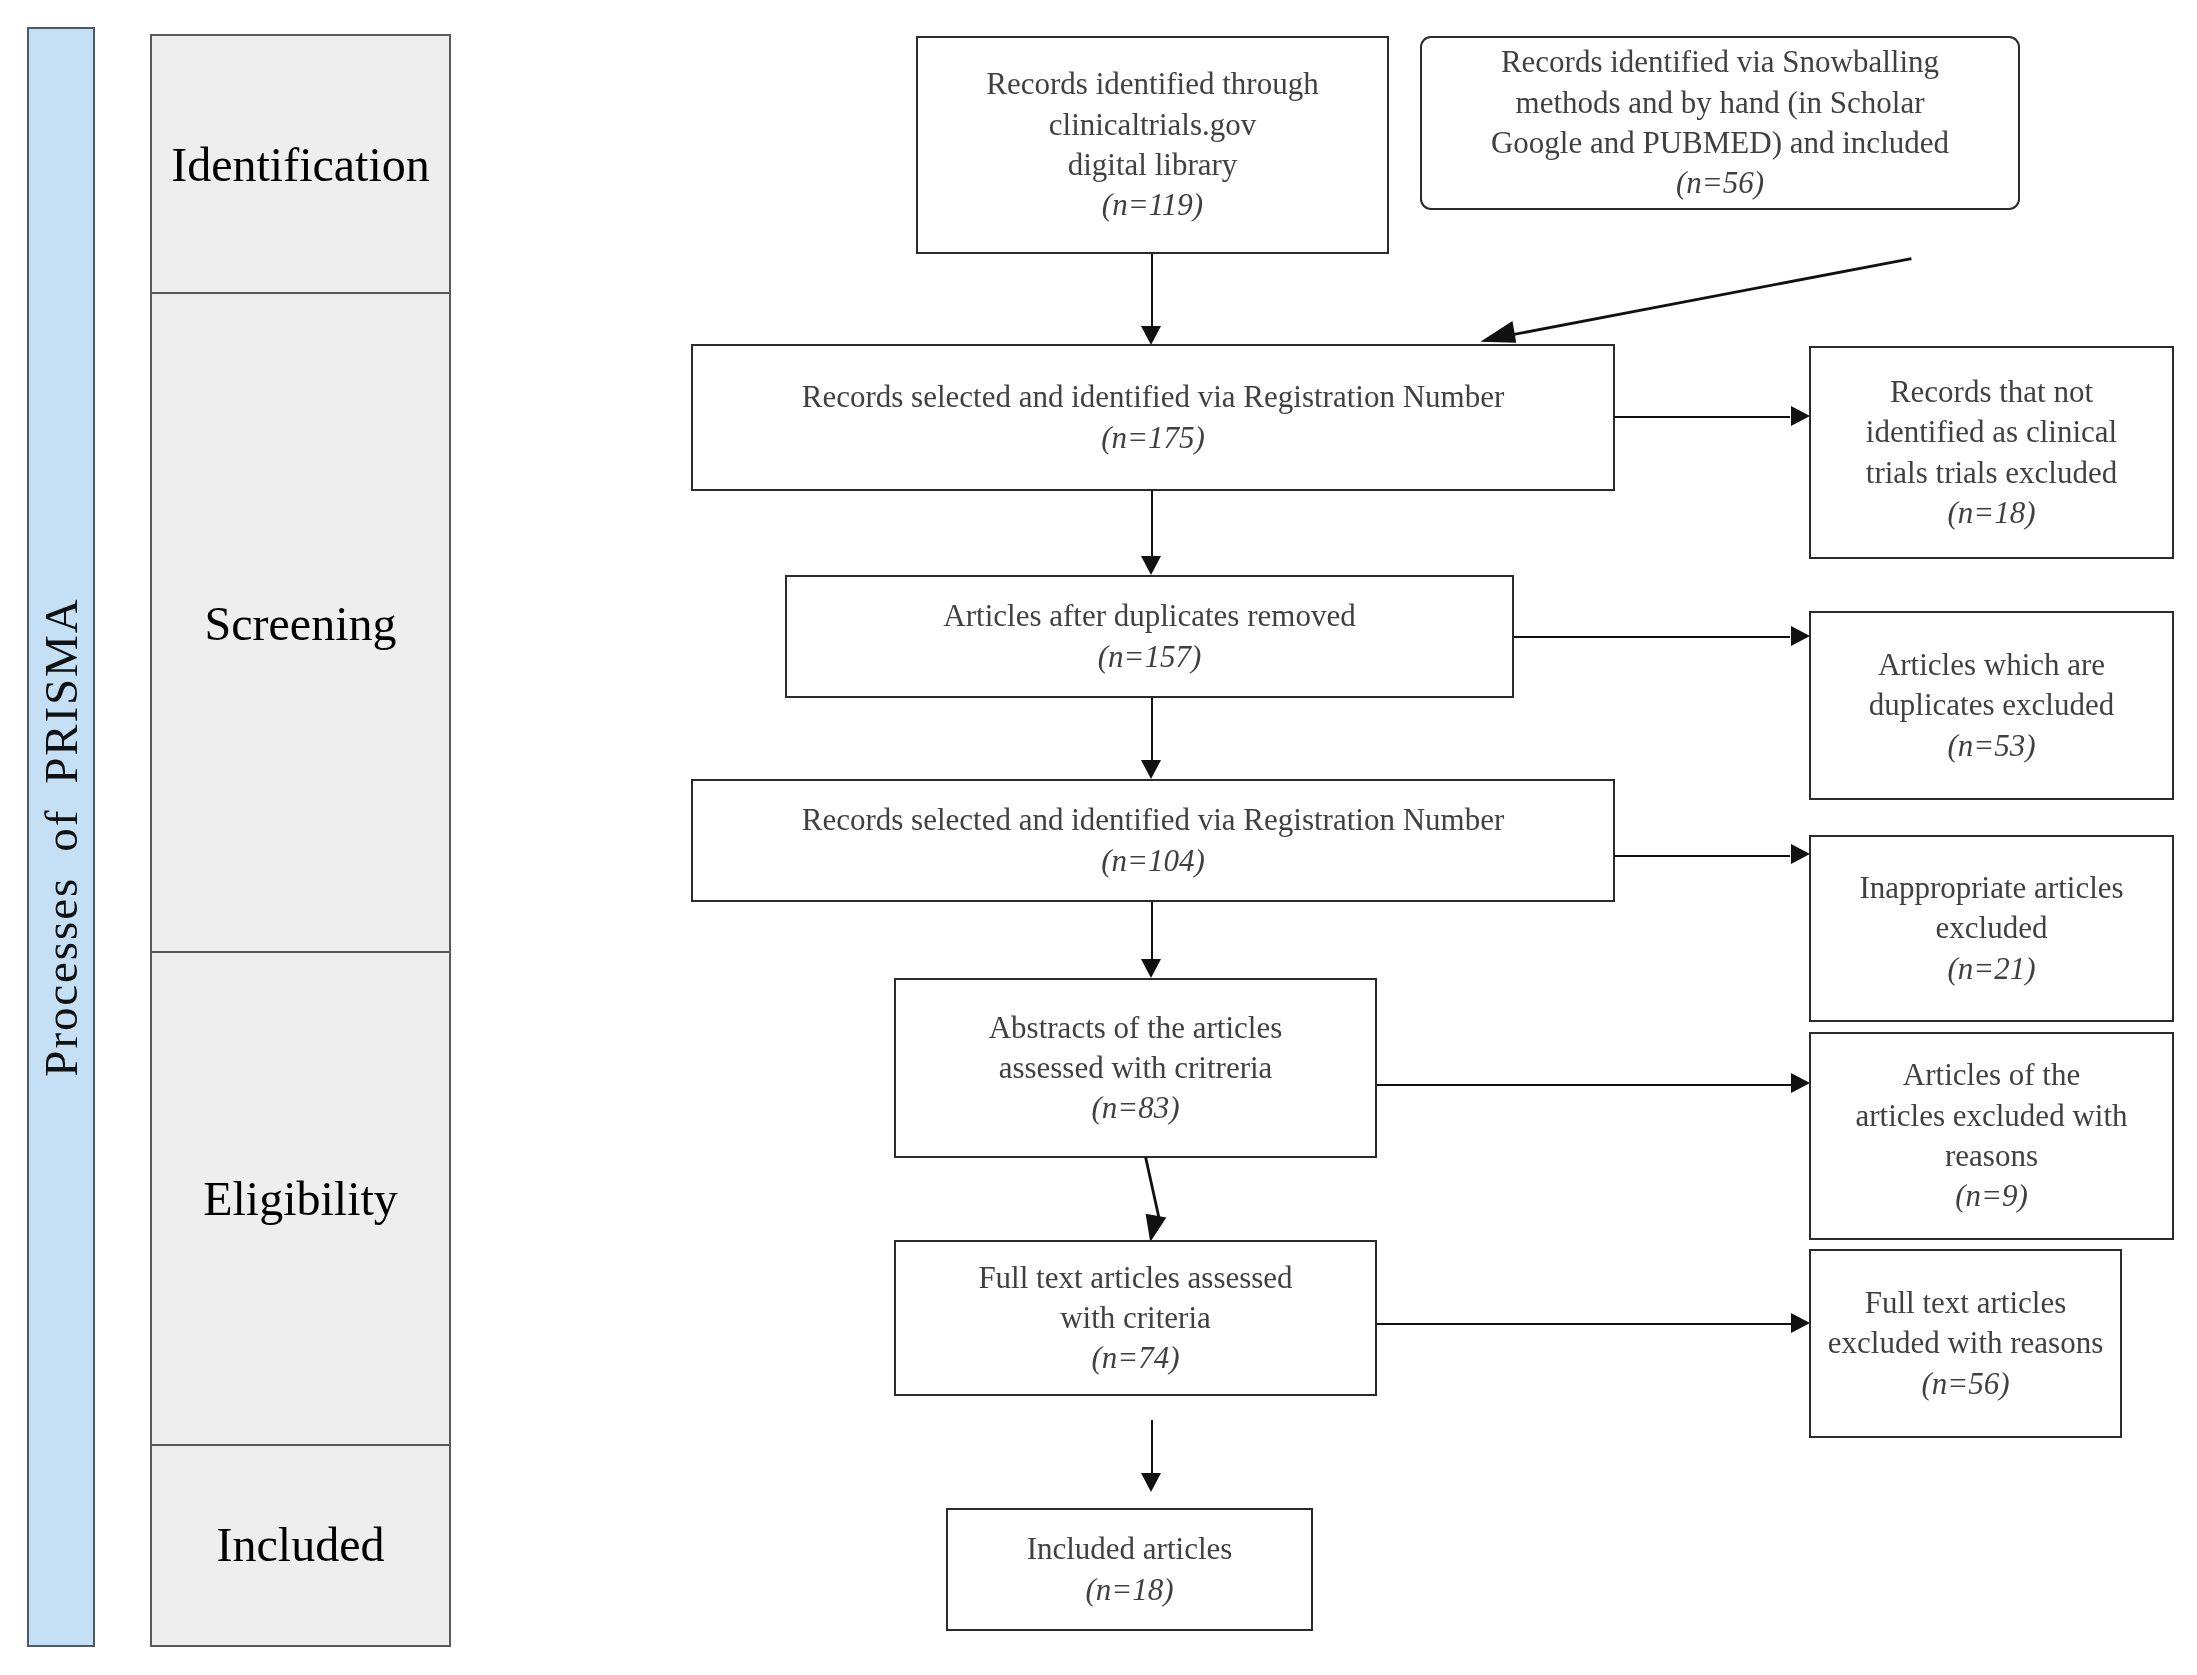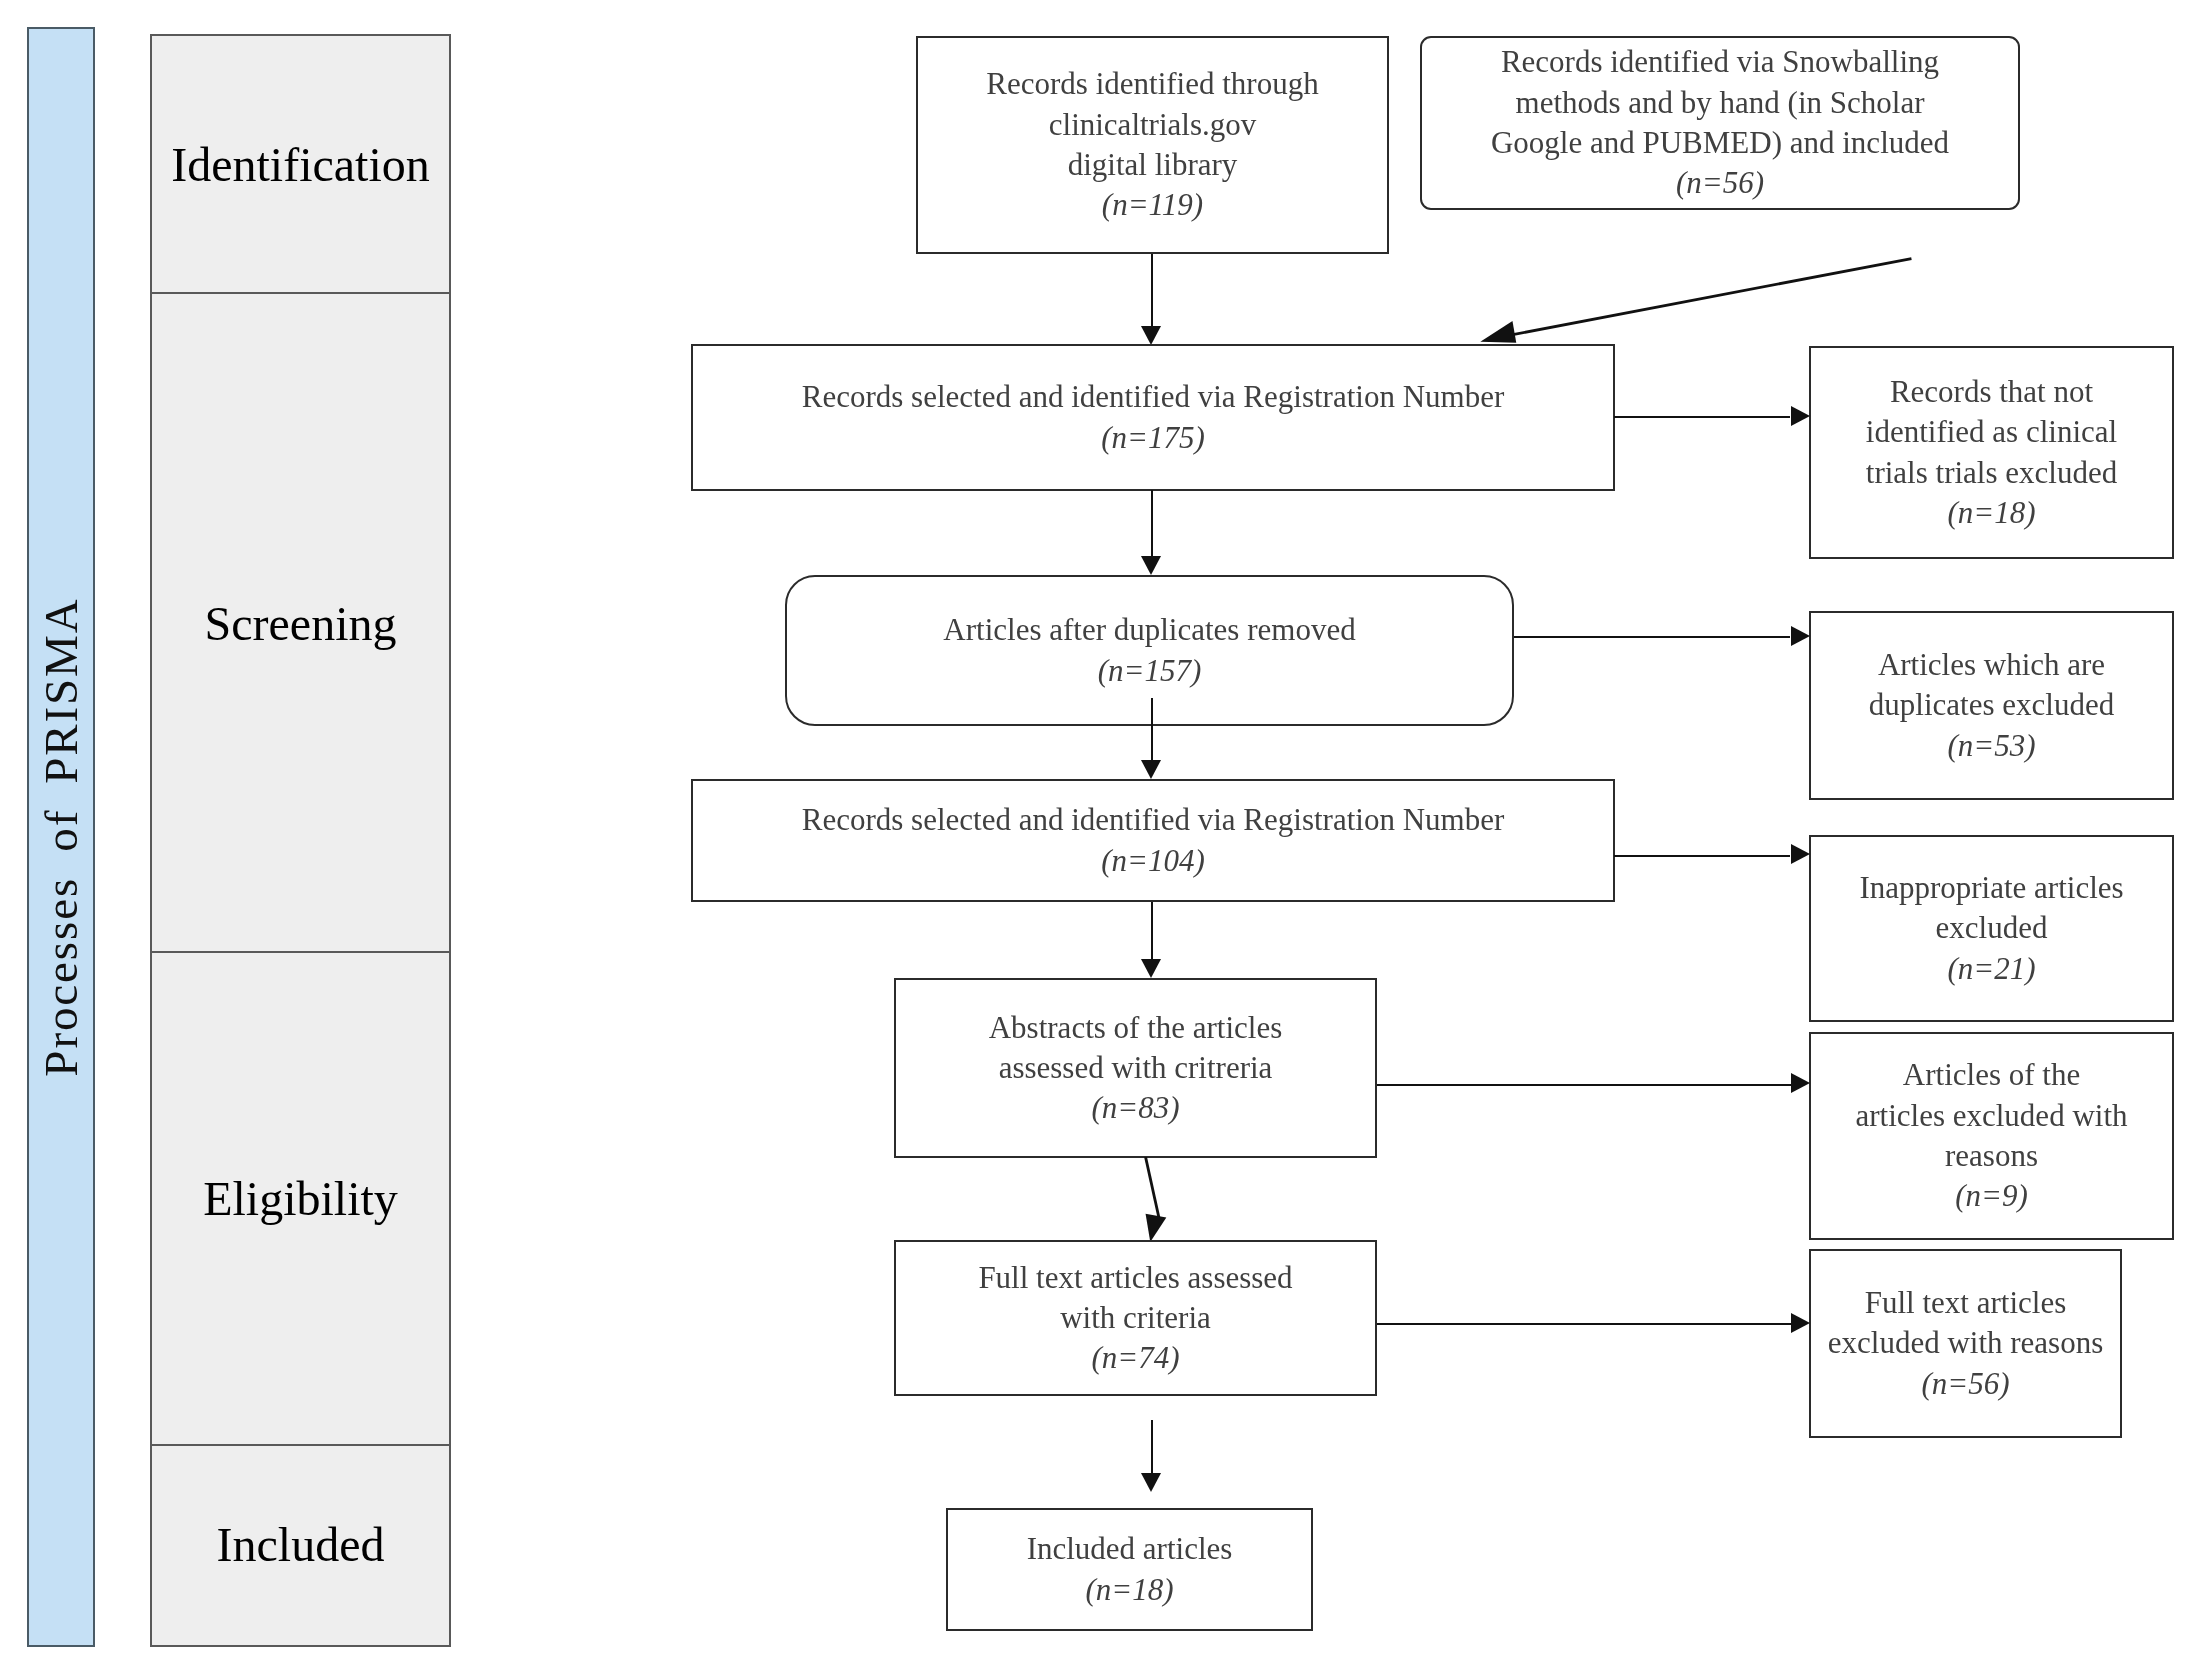--- a/index.html
+++ b/index.html
@@ -174,21 +174,21 @@
     <span class="ln">identified as clinical</span>
     <span class="ln">trials trials excluded</span>
     <span class="cnt">(n=18)</span>
   </div>
   <div class="hline" style="left:1614px; top:416px; width:176px;"></div>
   <div class="arrow-right" style="left:1791px; top:406px;"></div>
 
   <div class="vline" style="left:1151px; top:490px; height:80px;"></div>
   <div class="arrow-down" style="left:1141px; top:556px;"></div>
 
-  <div class="flow-box" style="left:785px; top:575px; width:729px; height:151px;border-radius:30px;">
+  <div class="flow-box" style="left:785px; top:575px; width:729px; height:123px;">
     <span class="ln">Articles after duplicates removed</span>
     <span class="cnt">(n=157)</span>
   </div>
 
   <div class="flow-box" style="left:1809px; top:611px; width:365px; height:189px;">
     <span class="ln">Articles  which are</span>
     <span class="ln">duplicates excluded</span>
     <span class="cnt">(n=53)</span>
   </div>
   <div class="hline" style="left:1514px; top:636px; width:276px;"></div>

